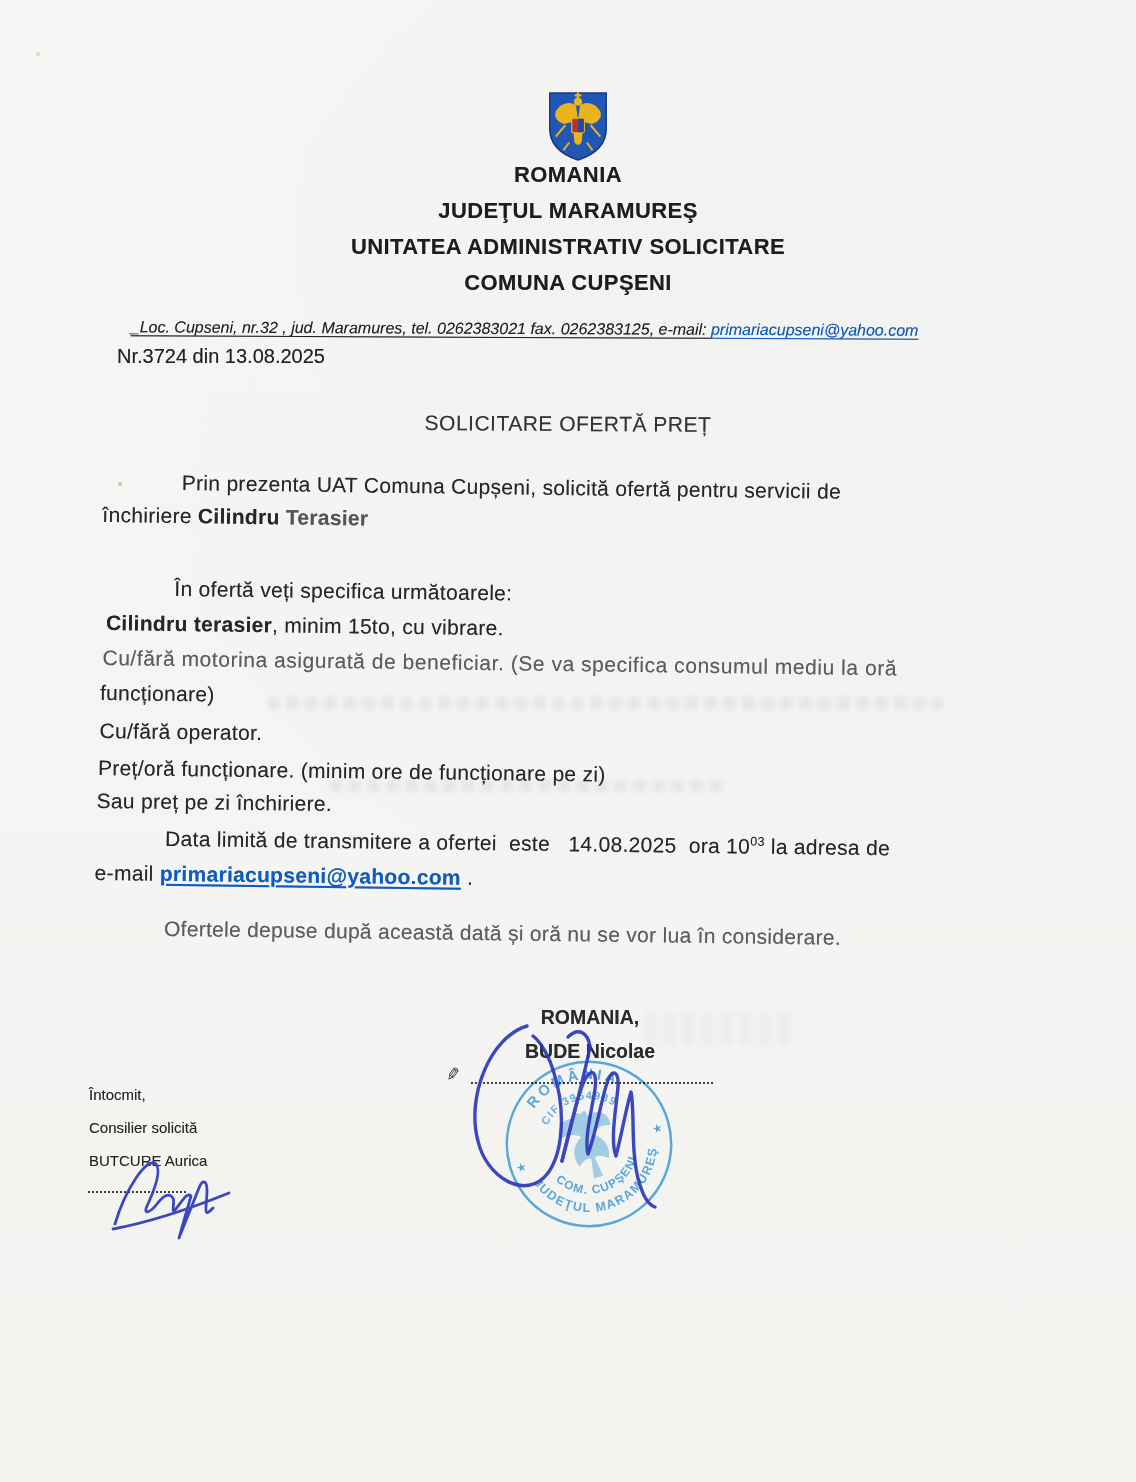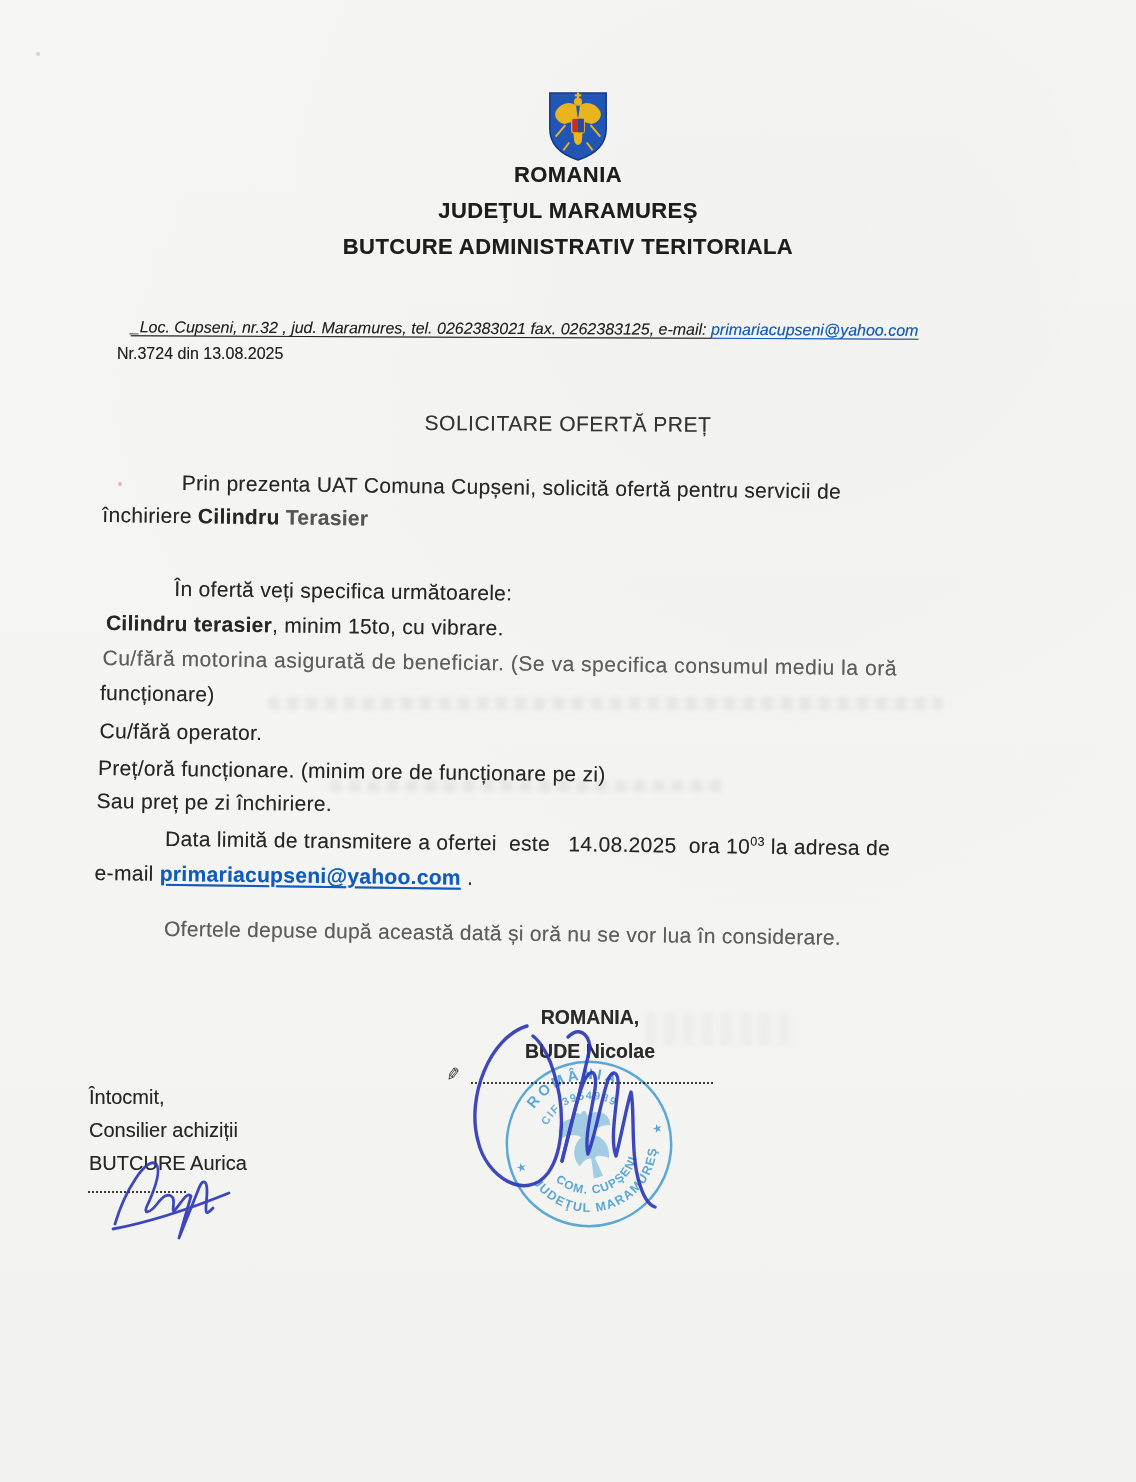--- a/index.html
+++ b/index.html
@@ -12,21 +12,21 @@
   }
   .abs { position:absolute; }
   .ctr { left:0; width:100%; text-align:center; }
   .hdr { font-weight:700; font-size:22px; letter-spacing:0.4px; color:#1d1d1d;
          text-shadow:0 0 0.6px rgba(30,30,30,0.45); }
   .coat { left:544px; top:90px; width:68px; height:72px; }
   .contact { left:113px; top:302px; font-style:italic; font-size:16px; color:#1f1f1f;
              white-space:pre; text-shadow:0 0 0.5px rgba(30,30,30,0.4); transform:rotate(0.25deg); }
   .contact .pref { text-decoration:underline; text-underline-offset:3px; }
   .link { color:#0b5cc4; text-decoration:underline; text-underline-offset:3px; cursor:pointer; }
-  .refnum { left:117px; top:345px; font-size:16px; color:#222;
+  .refnum { left:117px; top:345px; font-size:20px; color:#222;
             text-shadow:0 0 0.6px rgba(30,30,30,0.45); }
   .doc-title { top:412px; font-size:21px; color:#333; letter-spacing:0.5px;
                text-shadow:0 0 0.5px rgba(50,50,50,0.4); transform:rotate(0.35deg); }
   .bodyblock { left:100px; top:468px; width:960px; height:520px;
                transform:rotate(0.75deg); transform-origin:0 0;
                font-size:21px; letter-spacing:0.3px;
                text-shadow:0 0 0.6px rgba(40,40,40,0.4); }
   .bl { position:absolute; white-space:pre; }
   .b  { font-weight:700; }
   .gray { color:#5d5d5d; }
@@ -34,21 +34,21 @@
   .sig-right-title { left:520px; top:1006px; width:140px; text-align:center; font-weight:700;
                      font-size:19.5px; color:#2a2a2a; text-shadow:0 0 0.6px rgba(40,40,40,0.45); }
   .sig-right-name  { left:500px; top:1040px; width:180px; text-align:center; font-weight:700;
                      font-size:19.5px; color:#2a2a2a; text-shadow:0 0 0.6px rgba(40,40,40,0.45); }
   .pen { left:446px; top:1064px; font-size:17px; color:#2c2c2c;
          transform:scaleX(-1) rotate(8deg); }
   .dots1 { left:471px; top:1069px; width:242px; height:13px;
            border-bottom:2.5px dotted #3d3d3d; }
   .dots2 { left:88px; top:1178px; width:98px; height:13px;
            border-bottom:2.5px dotted #3d3d3d; }
-  .left-block div { position:absolute; left:0; white-space:pre; font-size:20px; color:#262626;
+  .left-block div { position:absolute; left:0; white-space:pre; font-size:15px; color:#262626;
                     text-shadow:0 0 0.6px rgba(40,40,40,0.4); }
   .left-block { left:89px; top:1086px; width:260px; height:120px; }
   .stamp { left:503px; top:1058px; width:172px; height:172px;
            transform:rotate(-16deg); opacity:0.9; mix-blend-mode:multiply; }
   .sig1 { left:450px; top:1005px; width:240px; height:220px; }
   .sig2 { left:95px; top:1148px; width:150px; height:95px; }
   .bleed { filter:blur(2px); opacity:0.5; border-radius:4px;
            background:repeating-linear-gradient(90deg,
              rgba(125,125,125,0.22) 0px, rgba(125,125,125,0.22) 11px,
              rgba(125,125,125,0.04) 11px, rgba(125,125,125,0.04) 19px); }
@@ -70,21 +70,22 @@
     <circle cx="35" cy="12" r="4.2" fill="#e9b41e"></circle>
     <rect x="33.8" y="2.5" width="2.4" height="6" fill="#e9b41e"></rect>
     <rect x="31.6" y="4.3" width="6.8" height="2.2" fill="#e9b41e"></rect>
     <path d="M22,36 L12,48 M48,36 L58,48 M26,54 L20,62 M44,54 L50,62" stroke="#e9b41e" stroke-width="2" fill="none"></path>
     <rect x="28.5" y="29" width="13" height="15" rx="2" fill="#c03026" stroke="#e9b41e" stroke-width="1.2"></rect>
     <rect x="35" y="29.6" width="6" height="13.8" fill="#274a9e"></rect>
   </svg>
 
   <div class="abs ctr hdr" style="top:162px;">ROMANIA</div>
   <div class="abs ctr hdr" style="top:198px;">JUDEŢUL MARAMUREŞ</div>
-  <div class="abs ctr hdr" style="top:234px;">BUTCURE ADMINISTRATIV TERITORIALA</div>
+  <div class="abs ctr hdr" style="top:234px;">UNITATEA ADMINISTRATIV SOLICITARE</div>
+  <div class="abs ctr hdr" style="top:270px;">COMUNA CUPŞENI</div>
 
   <div class="abs contact">
     <span class="pref">_Loc. Cupseni, nr.32 , jud. Maramures, tel. 0262383021 fax. 0262383125, e-mail: </span><a class="link">primariacupseni@yahoo.com</a>
   </div>
 
   <div class="abs refnum">Nr.3724 din 13.08.2025</div>
 
   <div class="abs ctr doc-title">SOLICITARE OFERTĂ PREȚ</div>
 
   <div class="abs bodyblock">
@@ -150,21 +151,21 @@
   <svg class="abs sig1" viewBox="0 0 240 220">
     <g fill="none" stroke="#2e39b8" stroke-width="3.4" stroke-linecap="round" stroke-linejoin="round" opacity="0.92">
       <path d="M77,21 C40,32 16,92 28,136 C36,172 76,197 98,168 C113,147 116,106 104,68 C100,53 91,37 83,31"></path>
       <path d="M118,32 C128,22 138,27 140,42 C134,72 121,120 112,156"></path>
       <path d="M112,156 C122,116 130,80 137,71 C143,63 147,69 145,84 C142,104 134,134 138,149 C146,128 152,91 158,75 C163,63 169,67 168,82 C166,104 160,136 166,151 C172,128 177,99 181,87 C185,104 180,152 190,180 C194,193 199,200 205,202"></path>
     </g>
   </svg>
 
   <div class="abs left-block">
     <div style="top:0;">Întocmit,</div>
-    <div style="top:33px;">Consilier achiziții</div>
+    <div style="top:33px;">Consilier solicită</div>
     <div style="top:66px;">BUTCURE Aurica</div>
   </div>
   <div class="abs dots2"></div>
 
   <svg class="abs sig2" viewBox="0 0 150 95">
     <g fill="none" stroke="#2e39b8" stroke-width="2.8" stroke-linecap="round" stroke-linejoin="round" opacity="0.92">
       <path d="M20,76 C30,42 52,8 61,16 C67,23 58,45 52,58 C48,67 55,65 62,56 C68,48 74,44 78,50 C80,55 76,66 80,62 C88,52 92,44 96,48 L84,90 L104,40 C108,30 112,33 112,43 C112,58 107,72 118,60"></path>
       <path d="M18,81 C50,75 92,62 134,45"></path>
     </g>
   </svg>

